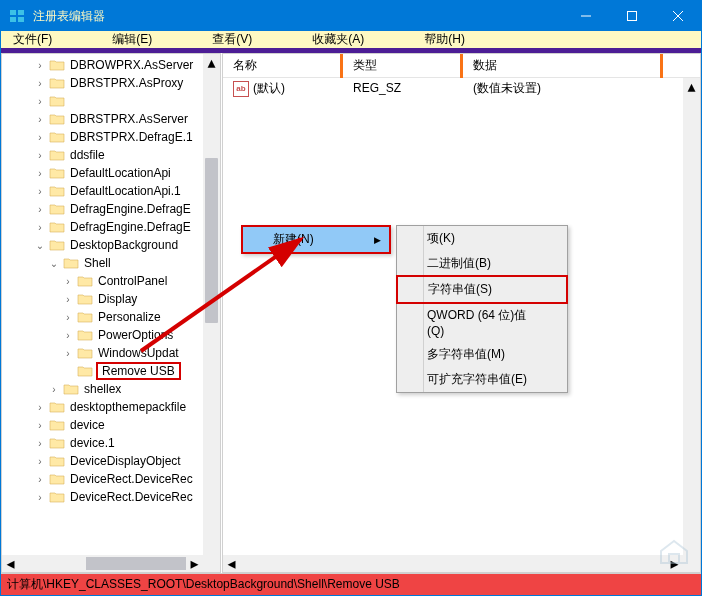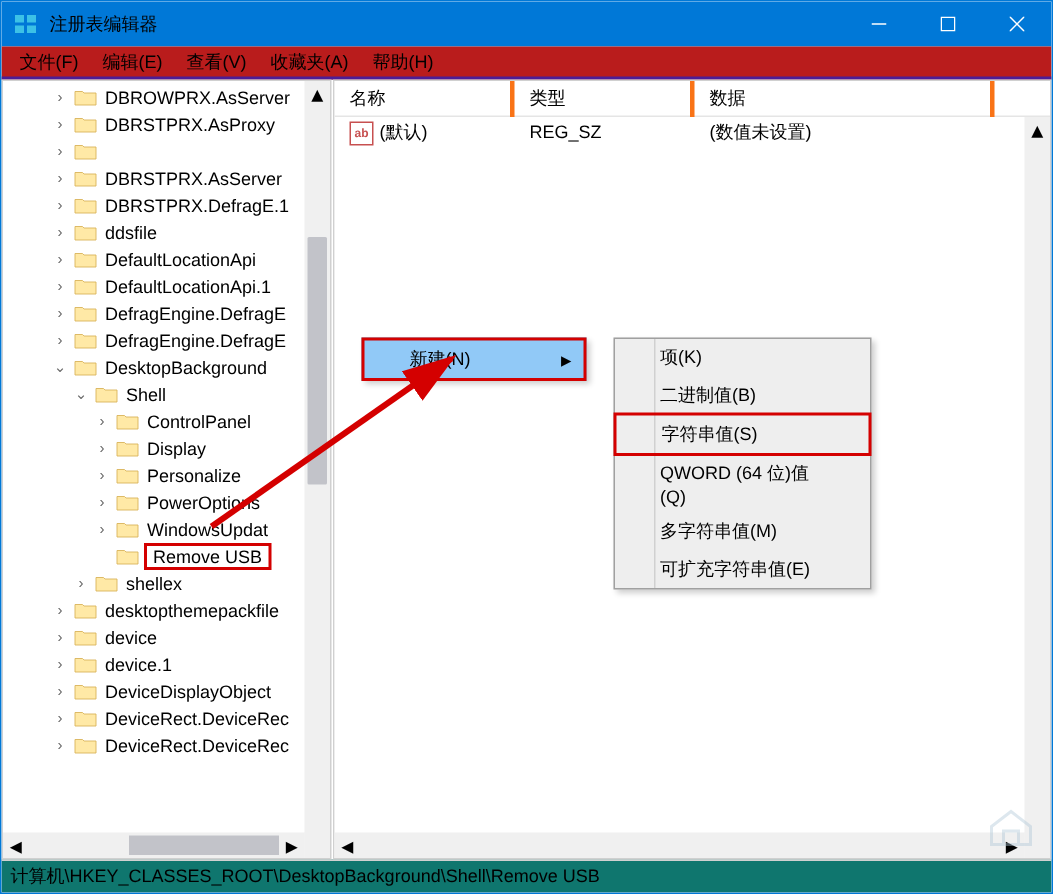--- a/index.html
+++ b/index.html
@@ -1,25 +1,25 @@
 <!DOCTYPE html>
 <html><head>
 <meta charset="utf-8">
 <style>
 * { margin: 0; padding: 0; box-sizing: border-box; font-family: "Microsoft YaHei", "Segoe UI", sans-serif; }
 body { background: #fff; width: 702px; height: 596px; overflow: hidden; position: relative; border: 1px solid #0078d7; }
 
-.titlebar { background: #0078d7; color: #000000; height: 30px; display: flex; align-items: center; padding: 0 0 0 8px; font-size: 12px; }
+.titlebar { background: #0078d7; color: #fef9c3; height: 30px; display: flex; align-items: center; padding: 0 0 0 8px; font-size: 12px; }
 .titlebar .app-icon { width: 16px; height: 16px; margin-right: 8px; display: inline-block; }
 .titlebar .app-icon svg { display: block; }
 .titlebar .title { flex: 1; }
 .titlebar .winbtn { width: 46px; height: 30px; display: flex; align-items: center; justify-content: center; }
 .titlebar .winbtn svg { stroke: #fff; }
 
-.menubar { background: #b91c1c; border-bottom: 2px solid #4c1d95; height: 22px; display: flex; align-items: center; font-size: 12px; color: #000; padding: 0 4px; }
+.menubar { background: #fef9c3; border-bottom: 5px solid #4c1d95; height: 22px; display: flex; align-items: center; font-size: 12px; color: #000; padding: 0 4px; gap: 44px; }
 .menubar .menu-item { padding: 2px 8px; cursor: default; }
 
 .content { display: flex; height: calc(100% - 30px - 22px - 22px); }
 .panel { display: flex; flex-direction: column; overflow: hidden; border: 1px solid #d0d0d0; }
 .left-panel { width: 220px; }
 .right-panel { flex: 1; margin-left: 1px; position: relative; }
 
 .scroll-area { flex: 1; overflow: hidden; position: relative; background: #fff; }
 .vscrollbar { position: absolute; right: 0; top: 0; bottom: 0; width: 17px; background: #f0f0f0; display: flex; flex-direction: column; }
 .vscrollbar .arrow { height: 17px; display: flex; align-items: center; justify-content: center; }
@@ -40,25 +40,25 @@
 .tree-label { padding: 0 2px; }
 .tree-label.selected { border: 2px solid #d40000; padding: 0 4px; }
 
 .list-header { display: flex; background: #fff; font-size: 12px; border-bottom: 1px solid #e5e5e5; height: 24px; align-items: center; padding-right: 17px; }
 .list-header .col { padding: 4px 10px; border-right: 3px solid #f97316; }
 .list-body { font-size: 12px; padding-right: 17px; padding-bottom: 17px; }
 .list-row { display: flex; height: 20px; align-items: center; }
 .list-row .cell { padding: 0 10px; display: flex; align-items: flex-end; }
 .string-icon { width: 16px; height: 16px; border: 1px solid #c75050; background: #fff; color: #c75050; font-size: 8px; font-weight: bold; display: inline-flex; align-items: center; justify-content: center; margin-right: 4px; }
 
-.statusbar { height: 22px; background: #0f766e; border-top: 1px solid #d0d0d0; font-size: 12px; display: flex; align-items: center; padding: 0 6px; }
+.statusbar { height: 22px; background: #ef4444; border-top: 1px solid #d0d0d0; font-size: 12px; display: flex; align-items: center; padding: 0 6px; }
 
 .context-menu { position: absolute; background: #eeeeee; border: 1px solid #a0a0a0; box-shadow: 2px 2px 4px rgba(0,0,0,0.2); font-size: 12px; z-index: 10; }
 .context-menu.primary { left: 240px; top: 224px; width: 150px; }
-.context-menu.sub { left: 408px; top: 224px; width: 172px; }
+.context-menu.sub { left: 395px; top: 224px; width: 172px; }
 .cm-item { display: flex; align-items: center; padding: 4px 24px 4px 30px; position: relative; }
 .cm-item.highlighted { background: #91c9f7; }
 .cm-item .arrow-right { position: absolute; right: 8px; font-size: 9px; }
 .cm-item.boxed { border: 2px solid #d40000; margin: -1px; }
 .cm-sep-left { position: absolute; left: 26px; top: 0; bottom: 0; width: 1px; background: #d0d0d0; }
 
 .red-arrow { position: absolute; z-index: 20; pointer-events: none; }
 
 .watermark { position: absolute; right: 10px; bottom: 30px; opacity: 0.6; z-index: 5; font-size: 10px; color: #888; display: flex; align-items: center; gap: 6px; }
 .watermark svg { opacity: 0.7; }

